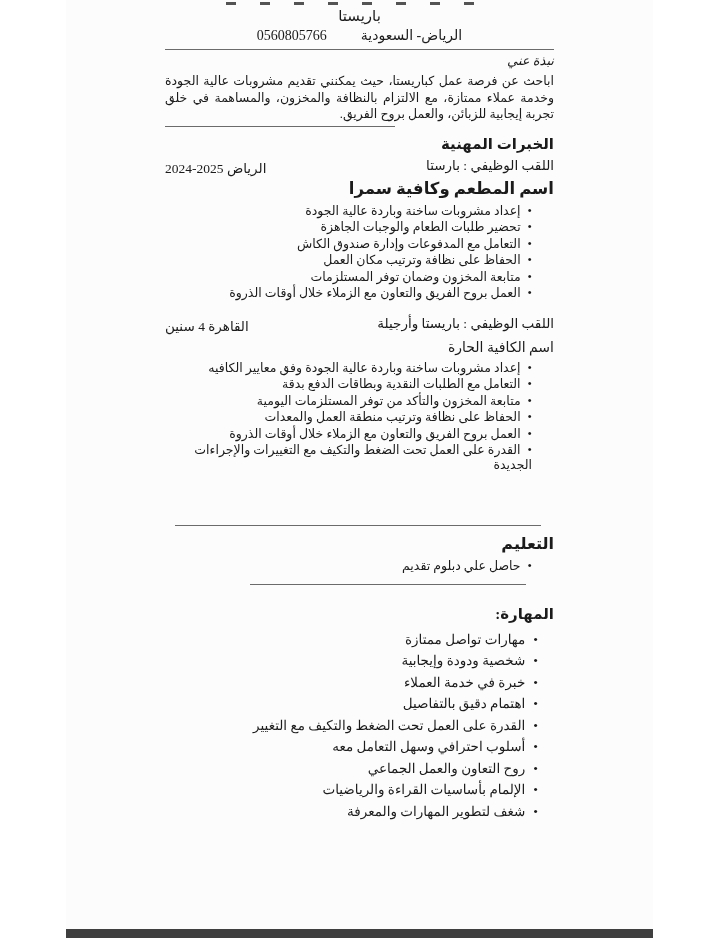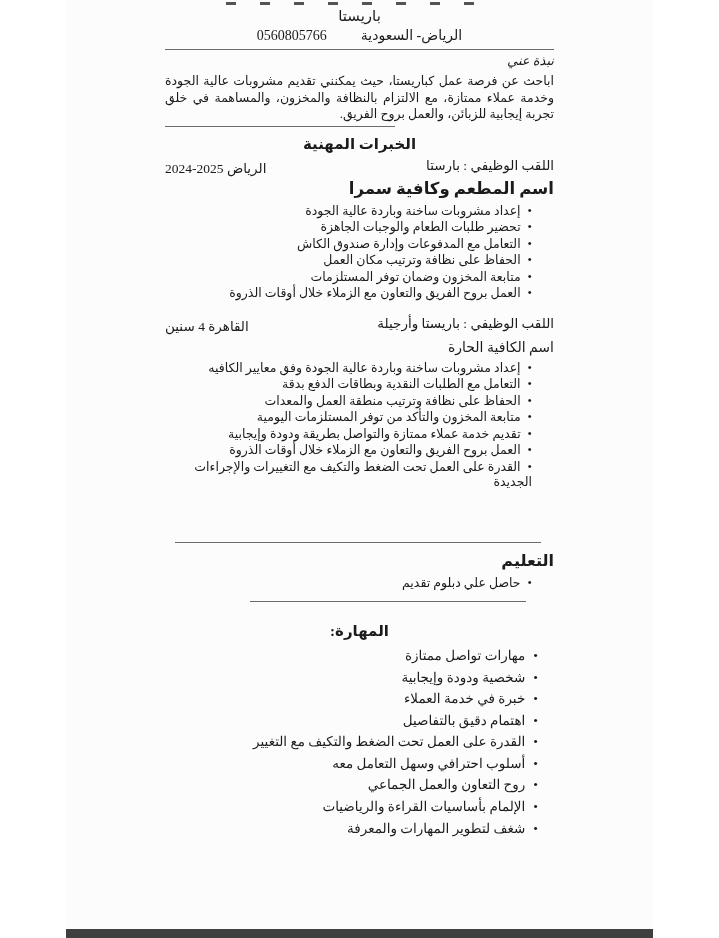--- a/index.html
+++ b/index.html
@@ -30,21 +30,21 @@
 
   .rule { border: 0; border-top: 1px solid #6b6b6b; height: 0; }
   .rule-full   { margin: 4px 0 0 0; }
   .rule-left60 { width: 59%; margin: 4px auto 0 0; }
   .rule-pre-edu{ width: 94%;  margin: 52px 13px 0 auto; }
   .rule-left72 { width: 71%; margin: 10px 28px 0 auto; }
 
   .about-heading { font-style: italic; font-size: 13px; line-height: 1.3; margin-top: 3px; }
   .about-text { font-size: 12.5px; line-height: 1.3; margin: 4px 0 0 0; text-align: justify; }
 
-  .sec-heading { font-weight: bold; font-size: 15px; line-height: 1.3; margin-top: 8px; text-align: center; }
+  .sec-heading { font-weight: bold; font-size: 15px; line-height: 1.3; margin-top: 8px; }
   .sec-heading-lg { font-weight: bold; font-size: 16px; line-height: 1.3; margin-top: 8px; }
 
   .job-row {
     display: flex; justify-content: space-between; align-items: flex-start;
     font-size: 13.5px; line-height: 1.3; margin-top: 2px;
   }
   .job-row.second { margin-top: 14px; }
   .job-loc { white-space: nowrap; padding-top: 3px; }
 
   .employer-lg { font-weight: bold; font-size: 16.5px; line-height: 1.3; margin-top: 1px; }
@@ -104,23 +104,22 @@
     </ul>
 
     <div class="job-row second">
       <span>اللقب الوظيفي : باريستا وأرجيلة</span>
       <span class="job-loc">القاهرة 4 سنين</span>
     </div>
     <div class="employer-sm">اسم الكافية الحارة</div>
     <ul class="bullets">
       <li>إعداد مشروبات ساخنة وباردة عالية الجودة وفق معايير الكافيه</li>
       <li>التعامل مع الطلبات النقدية وبطاقات الدفع بدقة</li>
+      <li>متابعة المخزون والتأكد من توفر المستلزمات اليومية</li>
       <li>الحفاظ على نظافة وترتيب منطقة العمل والمعدات</li>
-      <li>متابعة المخزون والتأكد من توفر المستلزمات اليومية</li>
-      <li>تقديم خدمة عملاء ممتازة والتواصل بطريقة ودودة وإيجابية</li>
       <li>العمل بروح الفريق والتعاون مع الزملاء خلال أوقات الذروة</li>
       <li>القدرة على العمل تحت الضغط والتكيف مع التغييرات والإجراءات الجديدة</li>
     </ul>
 
     <div class="rule rule-pre-edu"></div>
 
     <div class="sec-heading-lg">التعليم</div>
     <ul class="bullets edu">
       <li>حاصل علي دبلوم تقديم</li>
     </ul>

